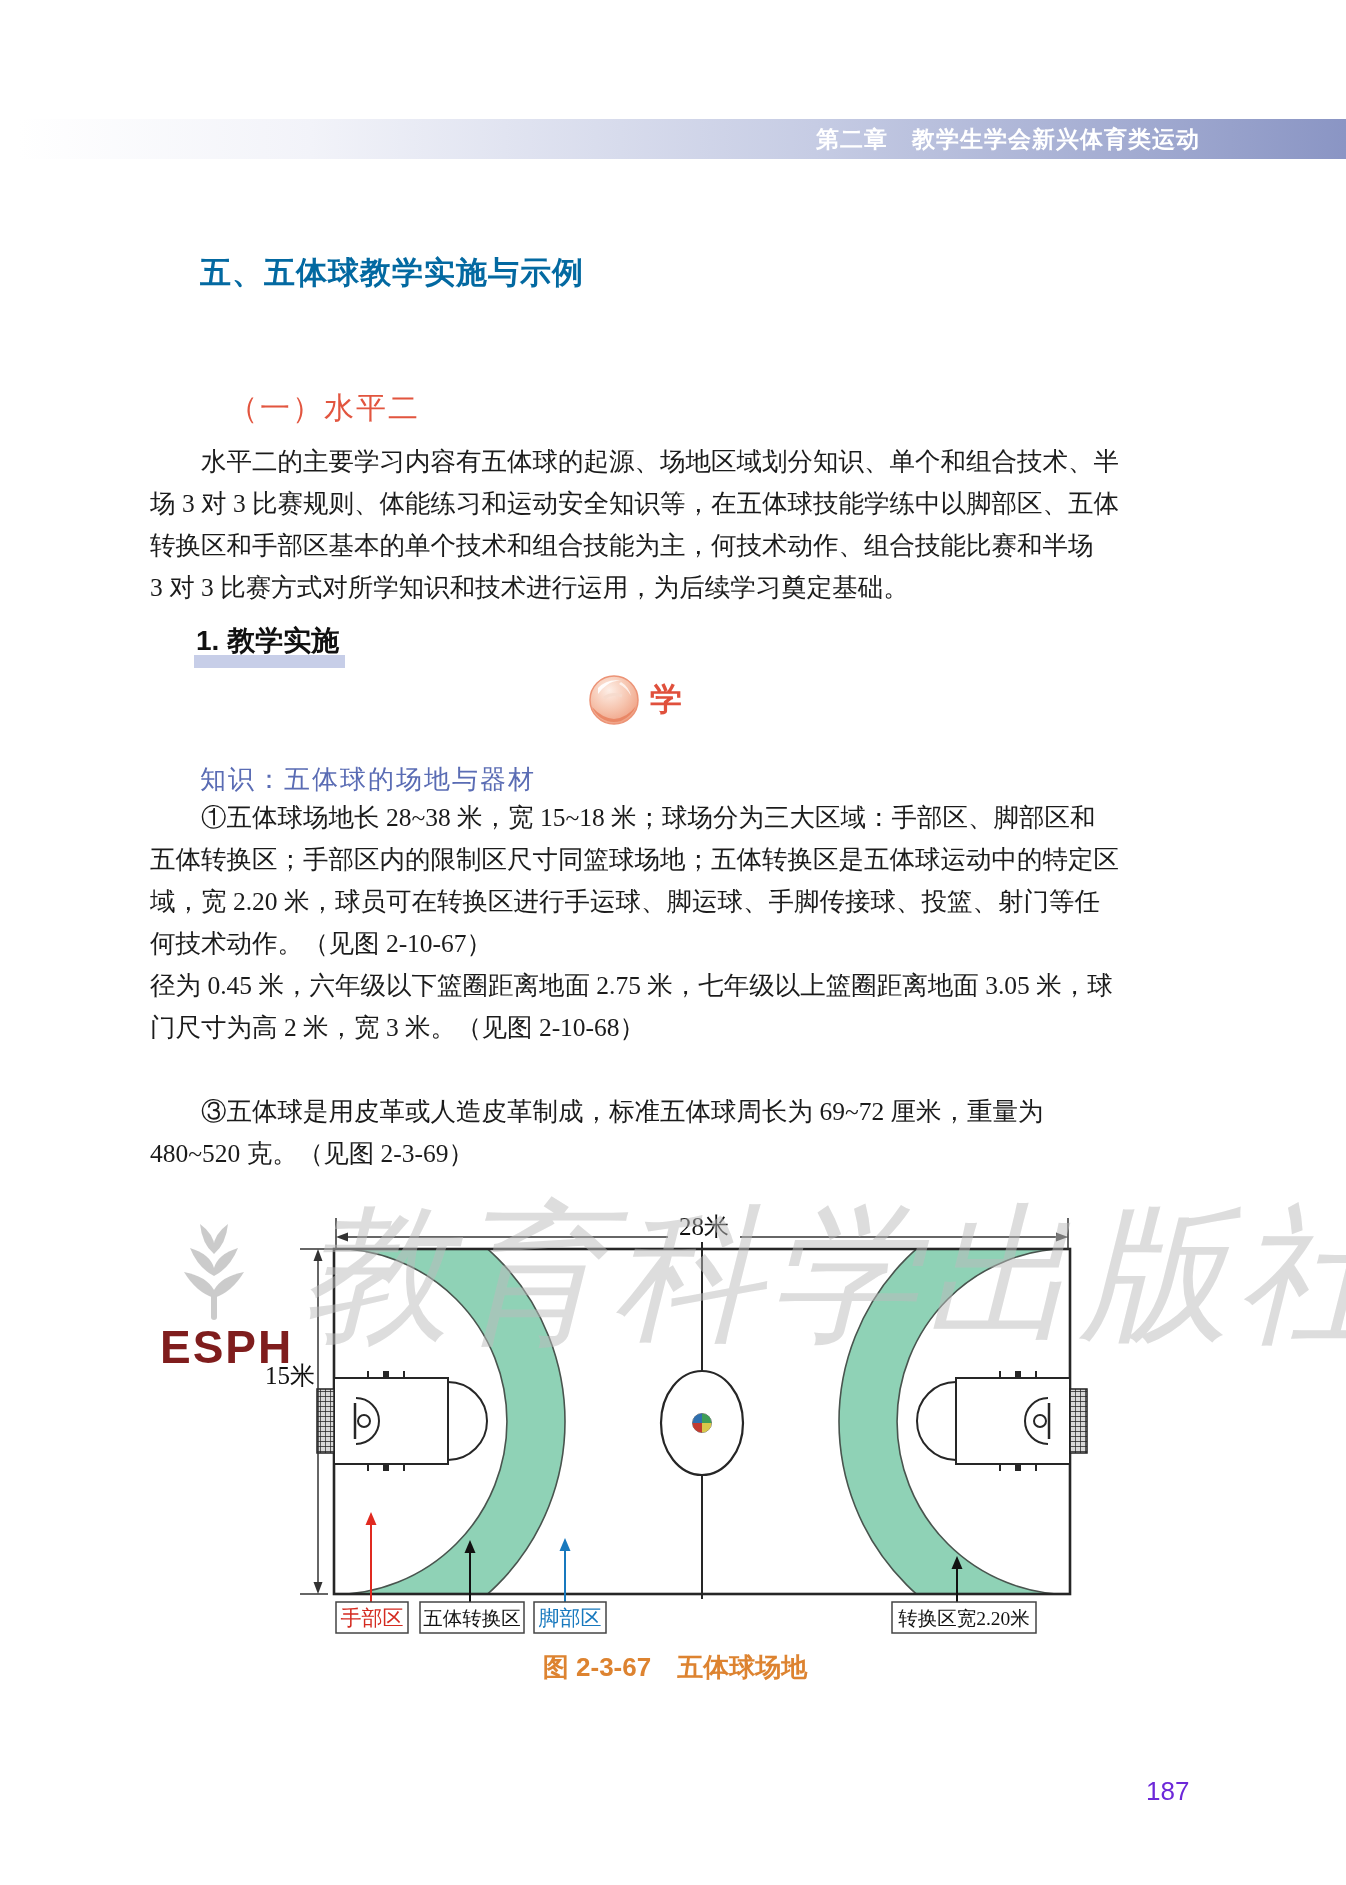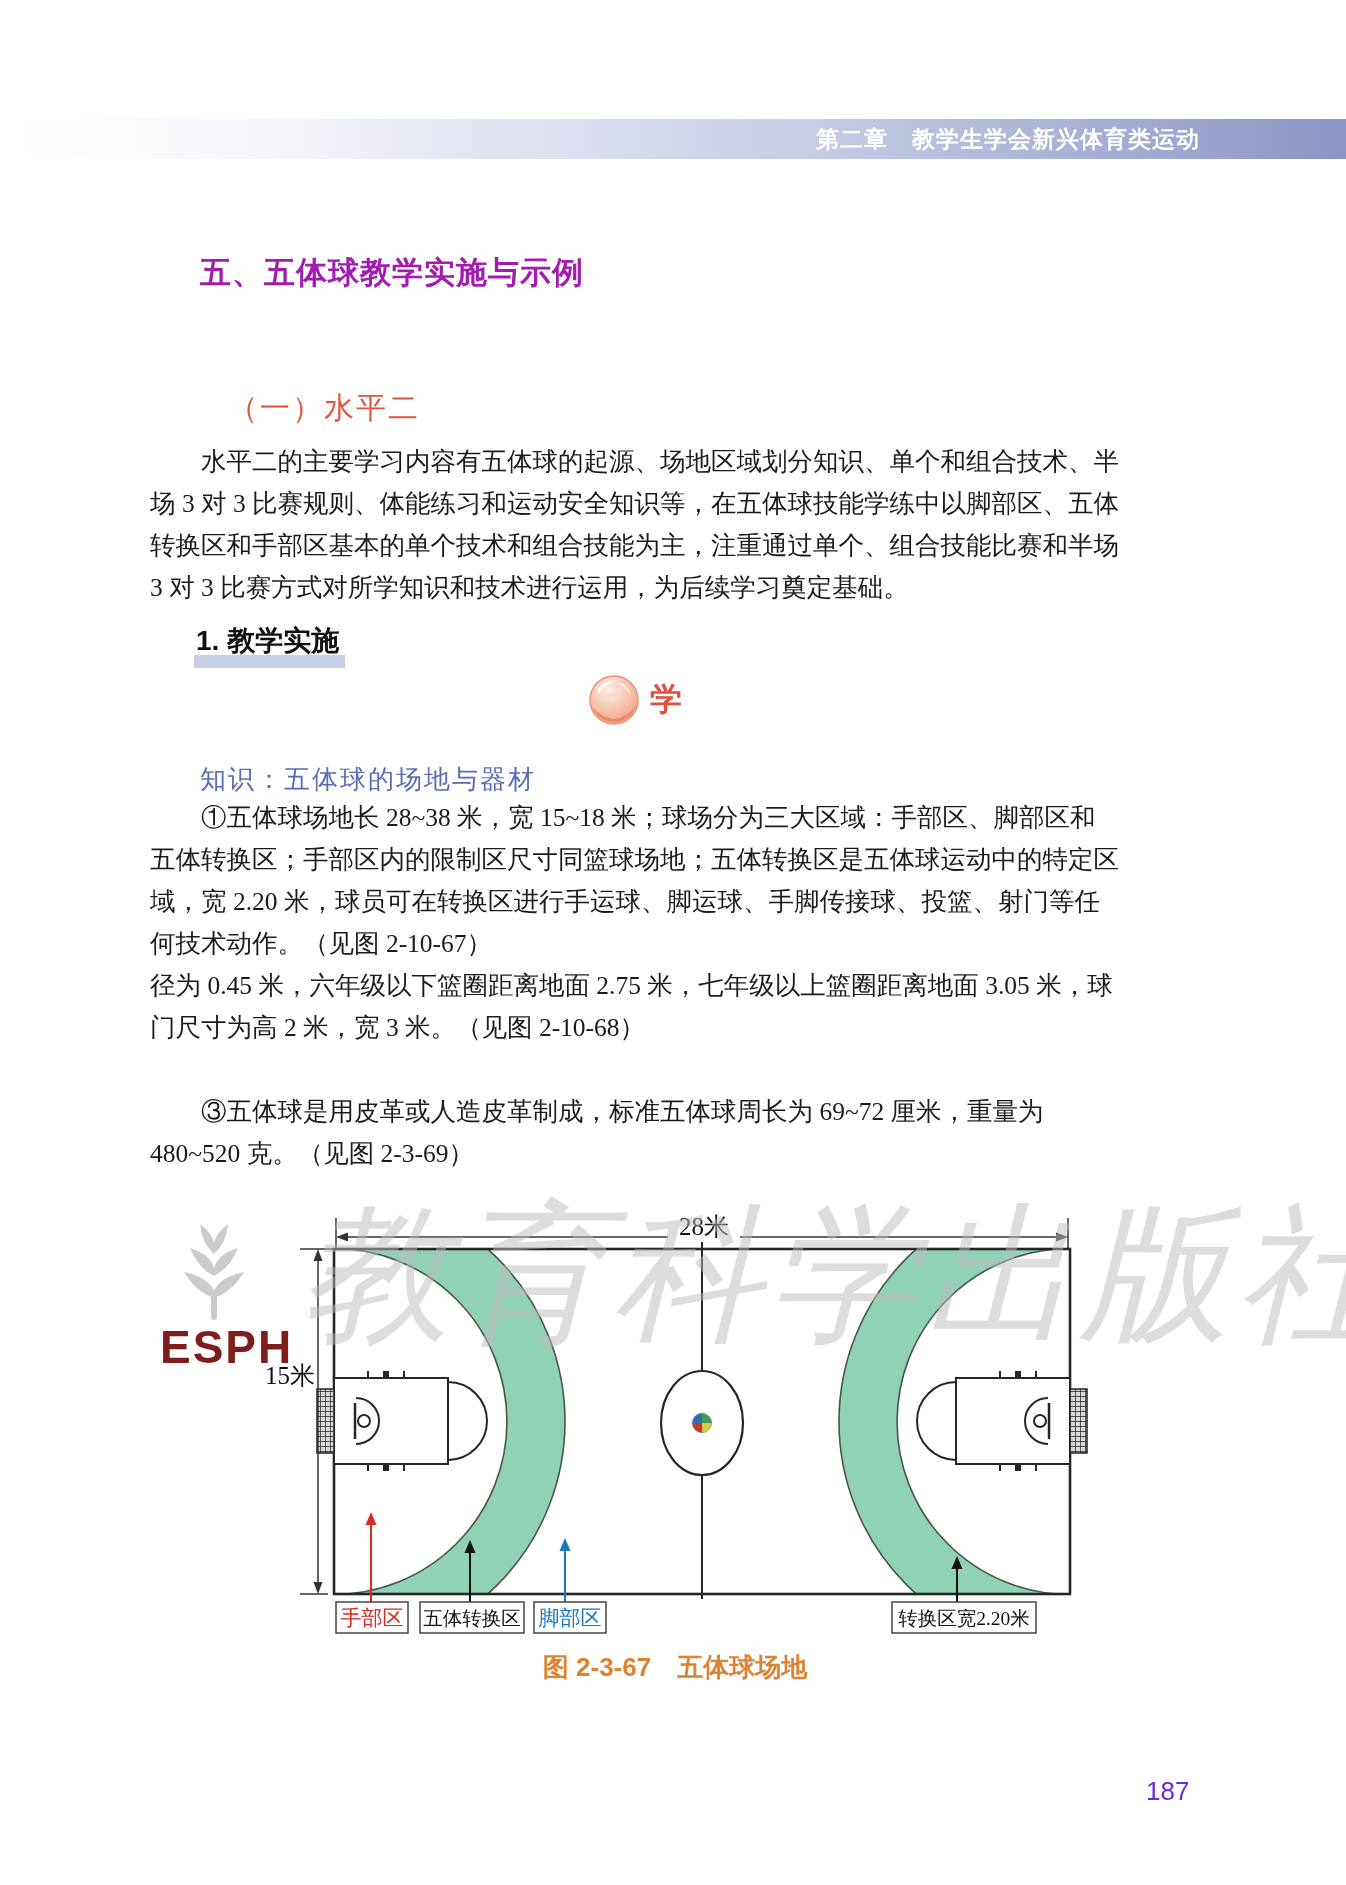--- a/index.html
+++ b/index.html
@@ -8,21 +8,21 @@
 
   
   .chapter-bar{position:absolute;left:18px;top:93px;width:1328px;height:40px;
     background:linear-gradient(to right,#ffffff 0%,#f2f3f9 22%,#c6cce4 60%,#8a95c4 100%);
     display:flex;align-items:center;justify-content:flex-end;padding-right:146px;box-sizing:border-box;}
   .chapter-bar .txt{font-family:"Liberation Sans","DejaVu Sans",sans-serif;font-weight:bold;
     font-size:23px;color:#ffffff;letter-spacing:1px;}
 
   
   .sec-title{position:absolute;left:200px;top:226px;font-family:"Liberation Sans","DejaVu Sans",sans-serif;
-    font-weight:bold;font-size:31px;color:#a21caf;letter-spacing:1px;}
+    font-weight:bold;font-size:31px;color:#0369a1;letter-spacing:1px;}
   .sub-title{position:absolute;left:228px;top:362px;font-weight:normal;font-size:30px;color:#e2553f;letter-spacing:2px;}
 
   
   .body-block{position:absolute;left:150px;width:862px;font-size:25.5px;line-height:42px;color:#1b1b1b;}
   .body-block .line{text-align:justify;text-align-last:justify;text-justify:inter-character;white-space:nowrap;}
   .body-block .line.last{text-align-last:left;white-space:normal;}
   .body-block .line.first{text-indent:2em;}
 
   .teach-head{position:absolute;left:194px;top:596px;font-family:"Liberation Sans","DejaVu Sans",sans-serif;
     font-weight:bold;font-size:28px;color:#111;
@@ -55,21 +55,21 @@
     <span class="txt">第二章　教学生学会新兴体育类运动</span>
   </div>
 
   <div class="sec-title">五、五体球教学实施与示例</div>
 
   <div class="sub-title">（一）水平二</div>
 
   <div class="body-block" style="top:415px;">
       <div class="line first">水平二的主要学习内容有五体球的起源、场地区域划分知识、单个和组合技术、半</div>
       <div class="line">场 3 对 3 比赛规则、体能练习和运动安全知识等，在五体球技能学练中以脚部区、五体</div>
-      <div class="line">转换区和手部区基本的单个技术和组合技能为主，注重通过单个、组合技能比赛和半场</div>
+      <div class="line">转换区和手部区基本的单个技术和组合技能为主，何技术动作、组合技能比赛和半场</div>
       <div class="line last">3 对 3 比赛方式对所学知识和技术进行运用，为后续学习奠定基础。</div>
     </div>
 
   <div class="teach-head">1. 教学实施</div>
 
   <div class="activity">
     <svg width="52" height="52" viewBox="0 0 52 52">
       <defs>
         <radialGradient id="ballg" cx="40%" cy="30%" r="75%">
           <stop offset="0%" stop-color="#fdeee6"></stop>

